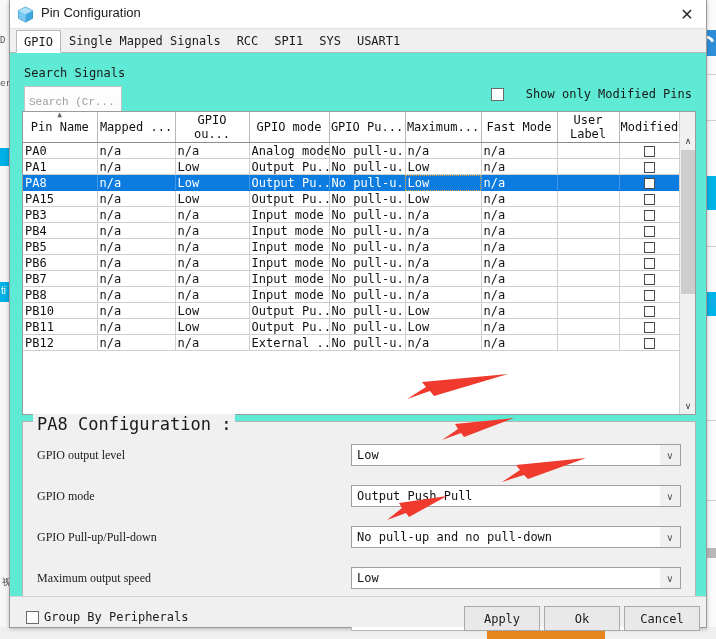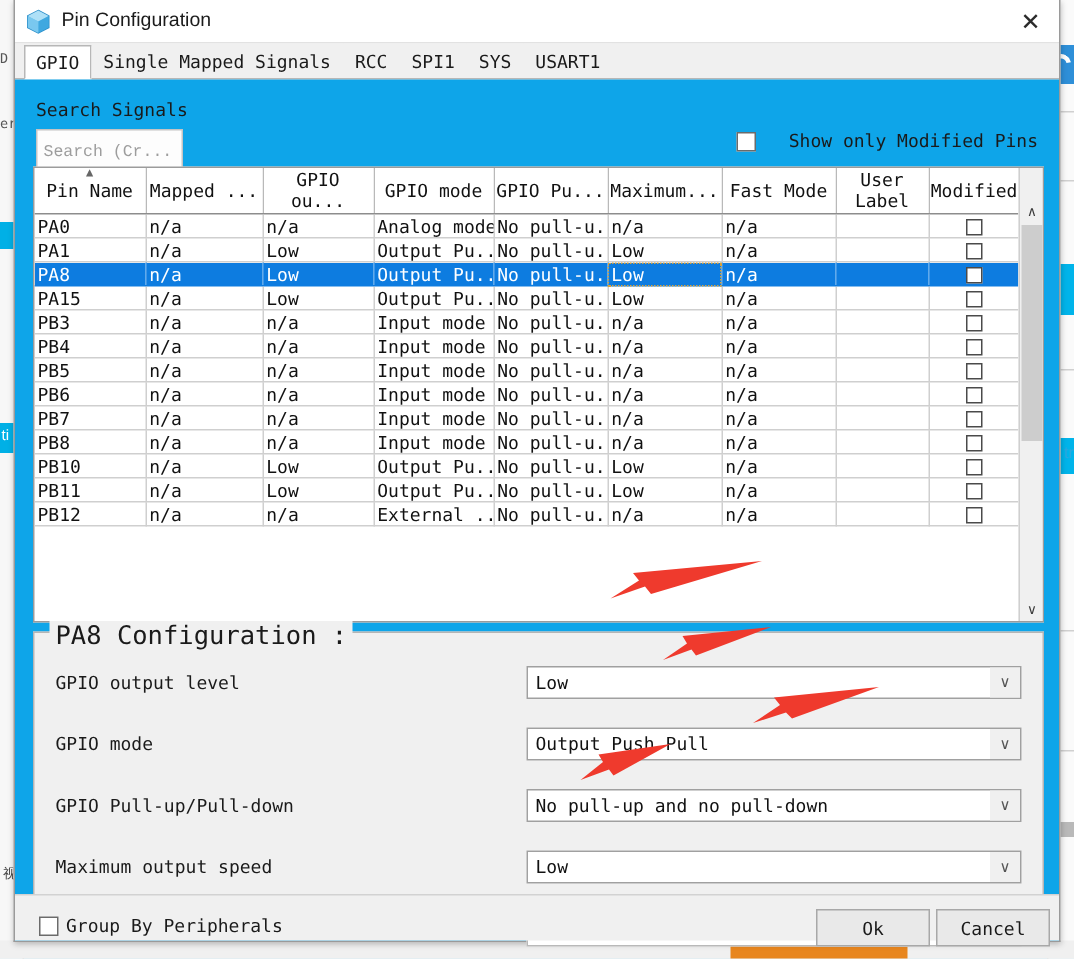--- a/index.html
+++ b/index.html
@@ -83,21 +83,21 @@
     background: #f0f0f0;
     border: 1px solid transparent; border-bottom: none;
   }
   .tab.active {
     background: #ffffff;
     border: 1px solid #b7b7b7; border-bottom: 1px solid #ffffff;
     margin-bottom: -1px;
   }
 
   
-  .dlg-body { position: relative; height: 574px; background: #0ea5e9; padding: 0; }
+  .dlg-body { position: relative; height: 574px; background: #5eead4; padding: 0; }
 
   .search-label { position: absolute; left: 14px; top: 13px; font-size: 12px; color: #1a1a1a; }
   .search-input {
     position: absolute; left: 14px; top: 33px; width: 98px; height: 31px;
     background: #fdfdfd; border: 1px solid #c4c4c4;
     font-size: 11px; color: #9a9a9a; padding: 0 4px;
     font-family: Liberation Mono, monospace;
   }
   .search-input::placeholder { color: #9d9d9d; }
 
@@ -161,21 +161,21 @@
     border: 1px solid #b5b5b5; background: #f0f0f0;
   }
   .cfg-legend {
     position: absolute; left: 10px; top: -8px; background: #f0f0f0;
     padding: 0 4px; font-size: 17px; color: #1a1a1a;
   }
   .cfg-row {
     position: absolute; left: 0; width: 674px; height: 22px;
     display: flex; align-items: center;
   }
-  .cfg-row-label { position: absolute; left: 14px; font-size: 12px; color: #1a1a1a; }
+  .cfg-row-label { position: absolute; left: 14px; font-size: 12px; color: #1a1a1a; font-family: Liberation Serif, serif; }
   .combo {
     position: absolute; left: 328px; width: 330px; height: 22px;
     background: #ffffff; border: 1px solid #a0a0a0;
     display: flex; align-items: center; cursor: pointer;
   }
   .combo-val { flex: 1 1 auto; padding-left: 5px; font-size: 12px; color: #111;
     white-space: nowrap; overflow: hidden; }
   .combo-arrow {
     width: 20px; height: 20px; flex: none; background: #f0f0f0;
     display: flex; align-items: center; justify-content: center;
@@ -489,20 +489,21 @@
         <div class="cfg-row-label">User Label</div>
         <input class="textfield" type="text" style="">
       </div>
     </div>
 
     <div class="footer">
       <div class="group-chk-wrap">
         <span class="chk"></span>
         <span class="group-chk-txt">Group By Peripherals</span>
       </div>
+      <div class="btn" id="btn-apply">Apply</div>
       <div class="btn" id="btn-ok">Ok</div>
       <div class="btn" id="btn-cancel">Cancel</div>
     </div>
   </div>
 </div>
 
 <svg class="arrow" style="left:404px; top:372px; width:110px; height:34px;" viewBox="0 0 110 34">
   <path d="M3,27 L22,15 L18,10 L104,2 L30,24 L26,19 Z" fill="#ef3a2d"></path>
 </svg>
 

